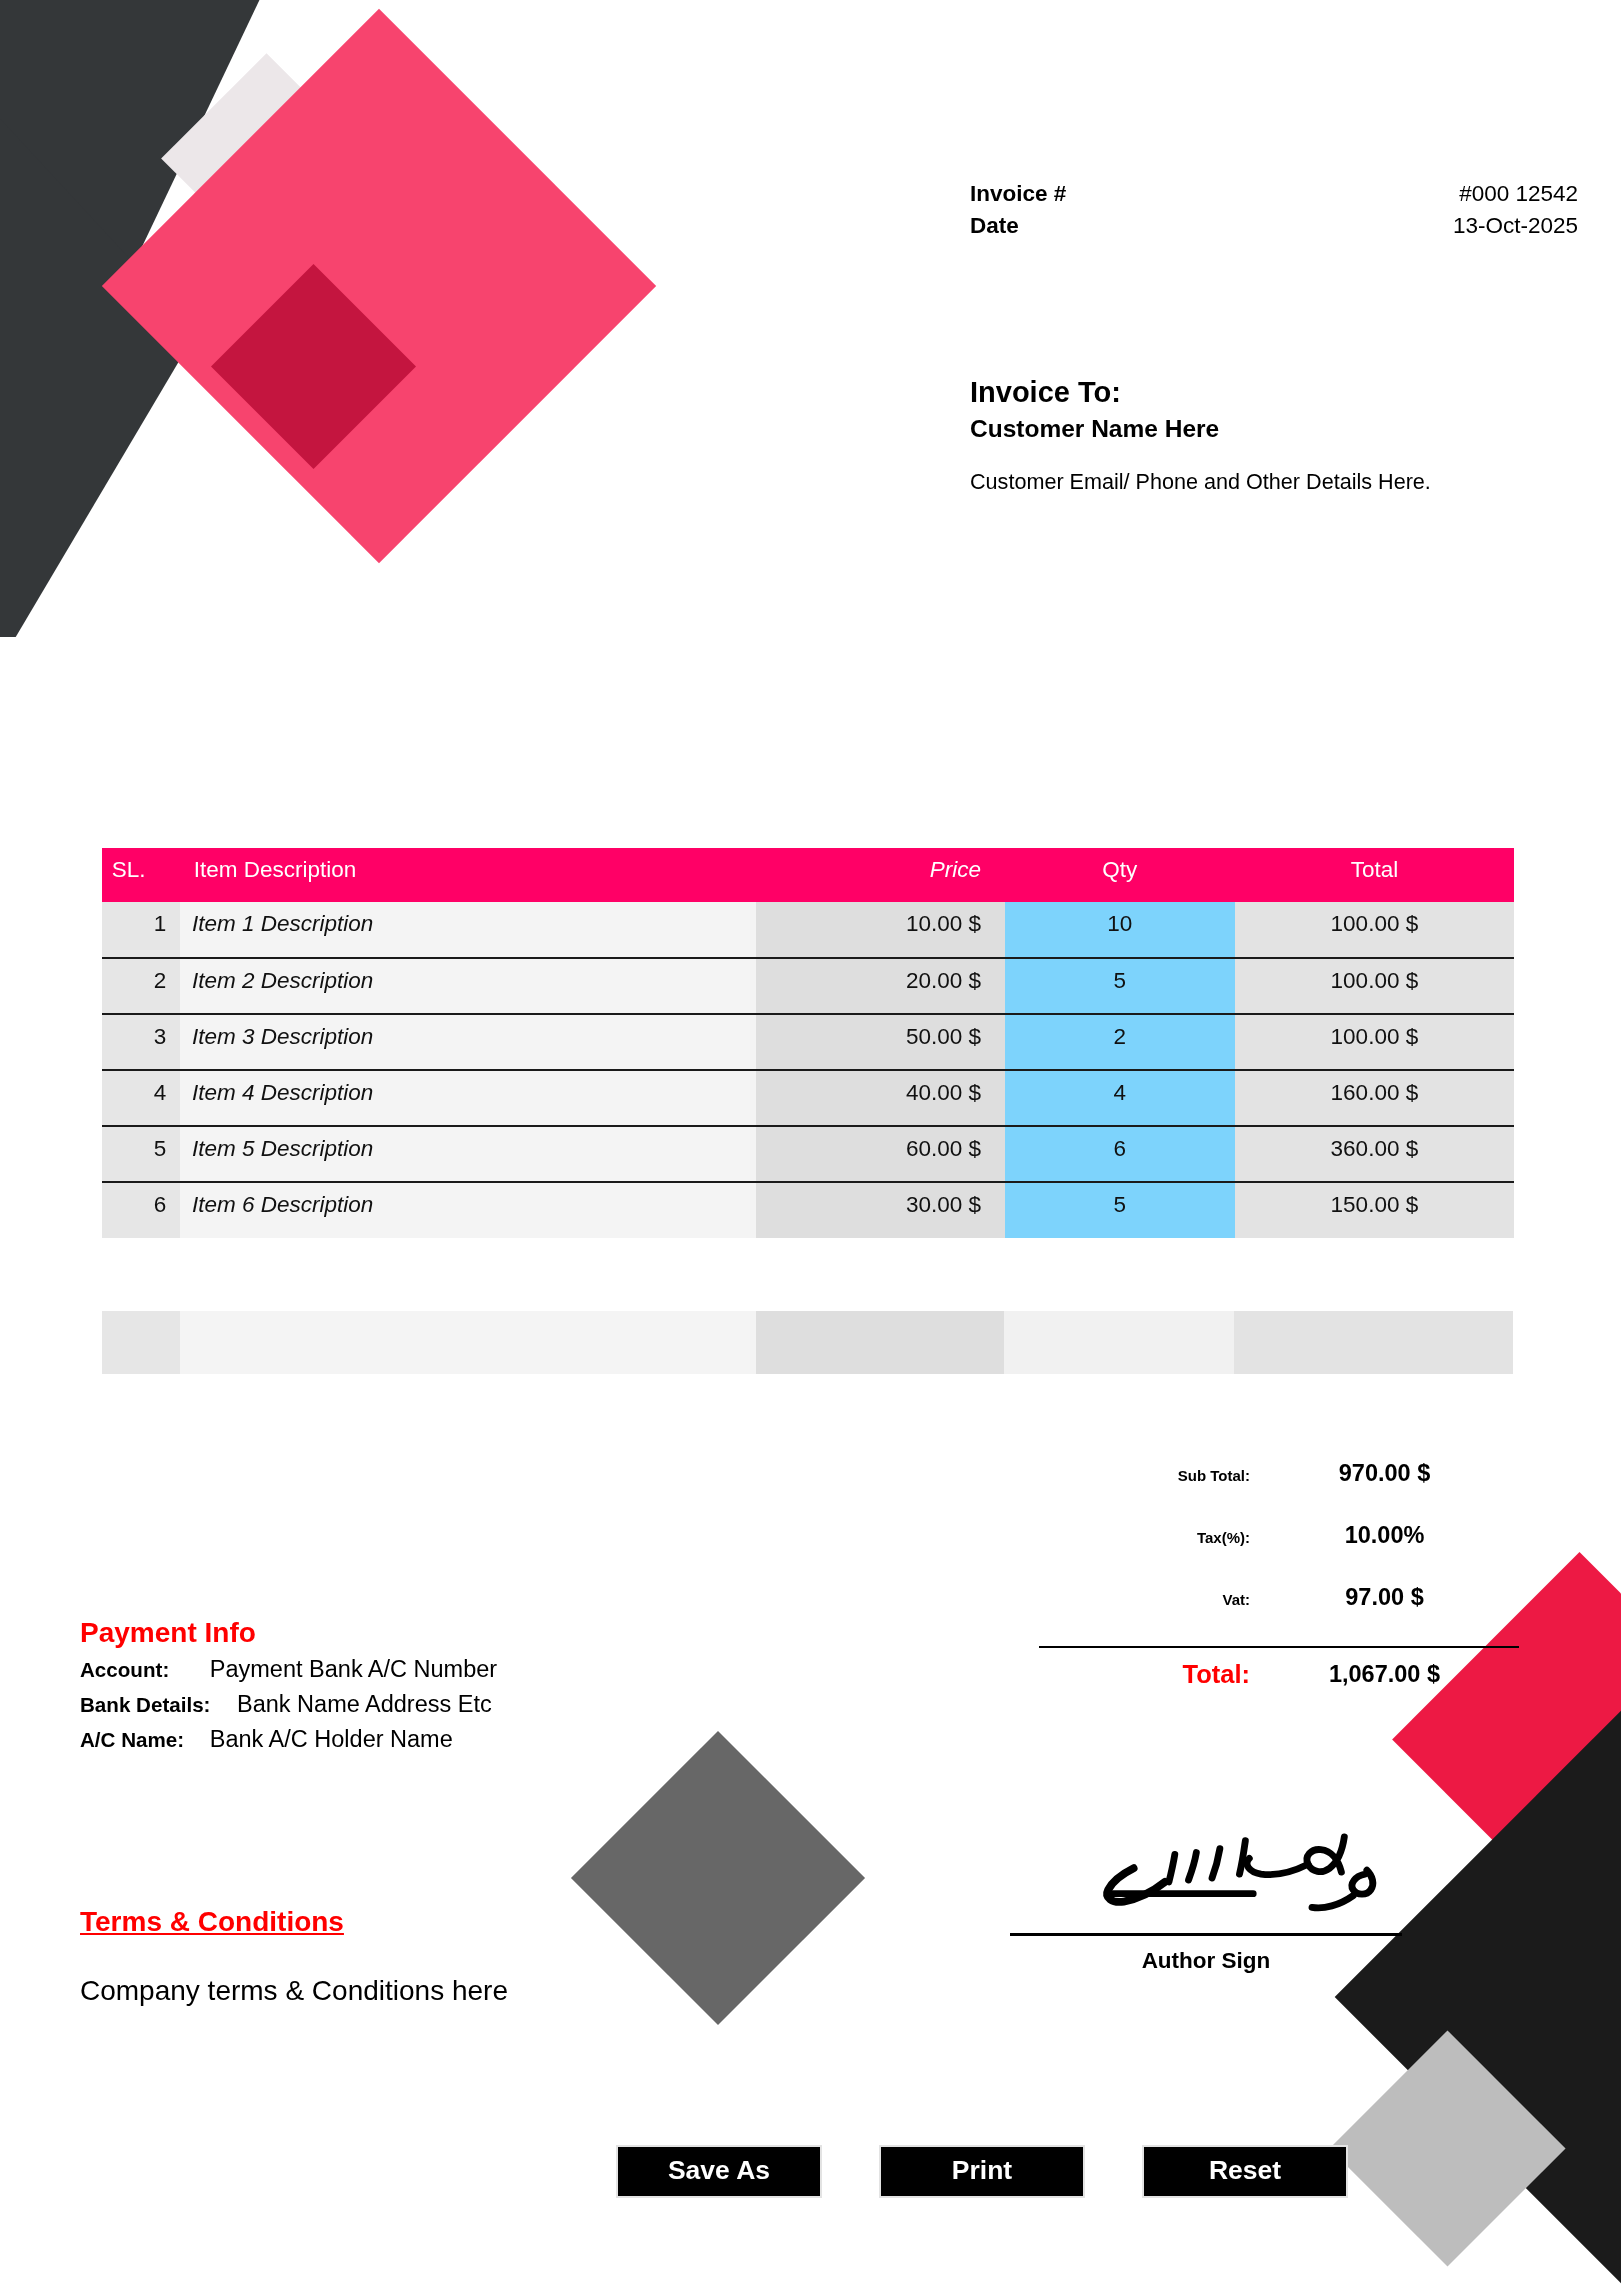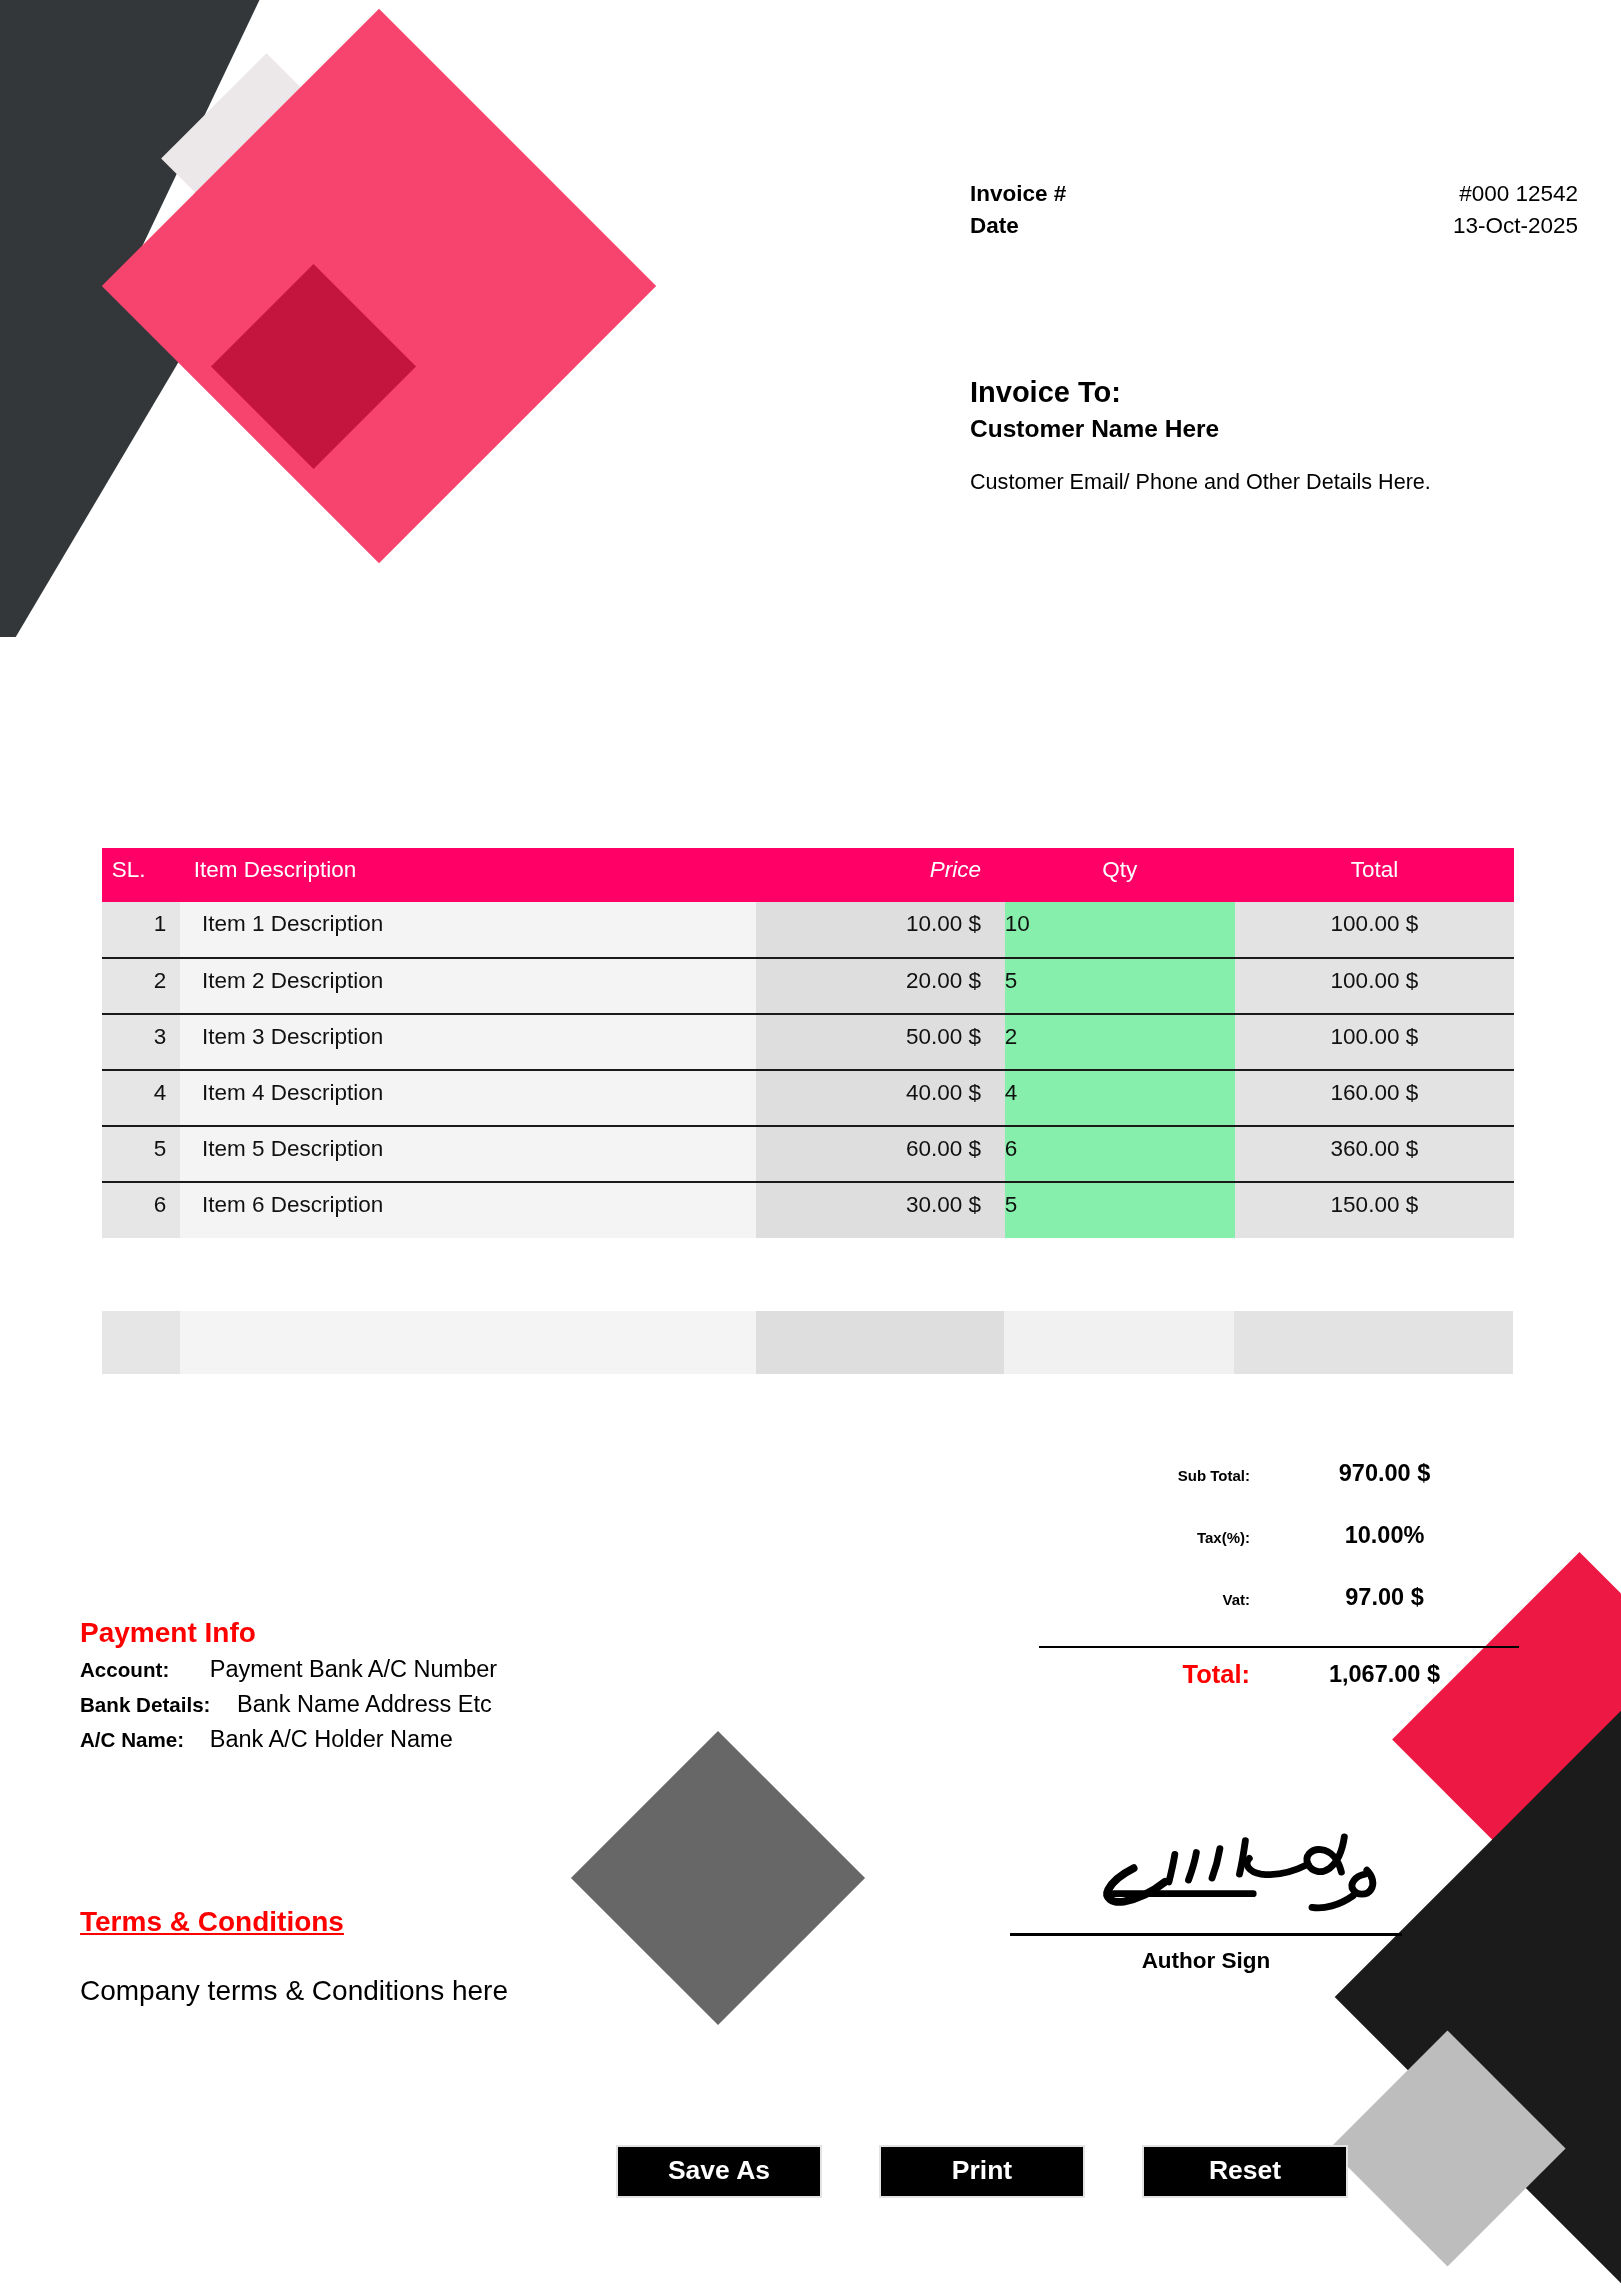--- a/index.html
+++ b/index.html
@@ -92,23 +92,23 @@
   table.items thead th.th-total { text-align: center; }
 
   table.items tbody td {
     font-size: 22.5px; color: #111; height: 56px;
     vertical-align: top; padding-top: 8.8px;
     border-bottom: 2px solid #1a1a1a;
   }
   table.items tbody tr:last-child td { border-bottom: none; }
 
   td.c-sl    { background:#e6e6e6; text-align:right; padding-right: 13.7px; }
-  td.c-desc  { background:#f4f4f4; text-align:left;  padding-left: 22px; }
+  td.c-desc  { background:#f4f4f4; text-align:left;  padding-left: 12px; font-style: italic; }
   td.c-price { background:#dedede; text-align:right; padding-right: 23.5px; }
-  td.c-qty   { background:#86efac; text-align:left; }
+  td.c-qty   { background:#7dd3fc; text-align:center; }
   td.c-total { background:#e3e3e3; text-align:center; }
 
   .table-tail { position:absolute; left:102px; top:1311px; width:1412px; height:63px; display:flex; }
   .tt.sl{width:78px;background:#e6e6e6}
   .tt.desc{width:576px;background:#f4f4f4}
   .tt.price{width:248px;background:#dedede}
   .tt.qty{width:230px;background:#f1f1f1}
   .tt.total{width:279px;background:#e3e3e3}
 
   

